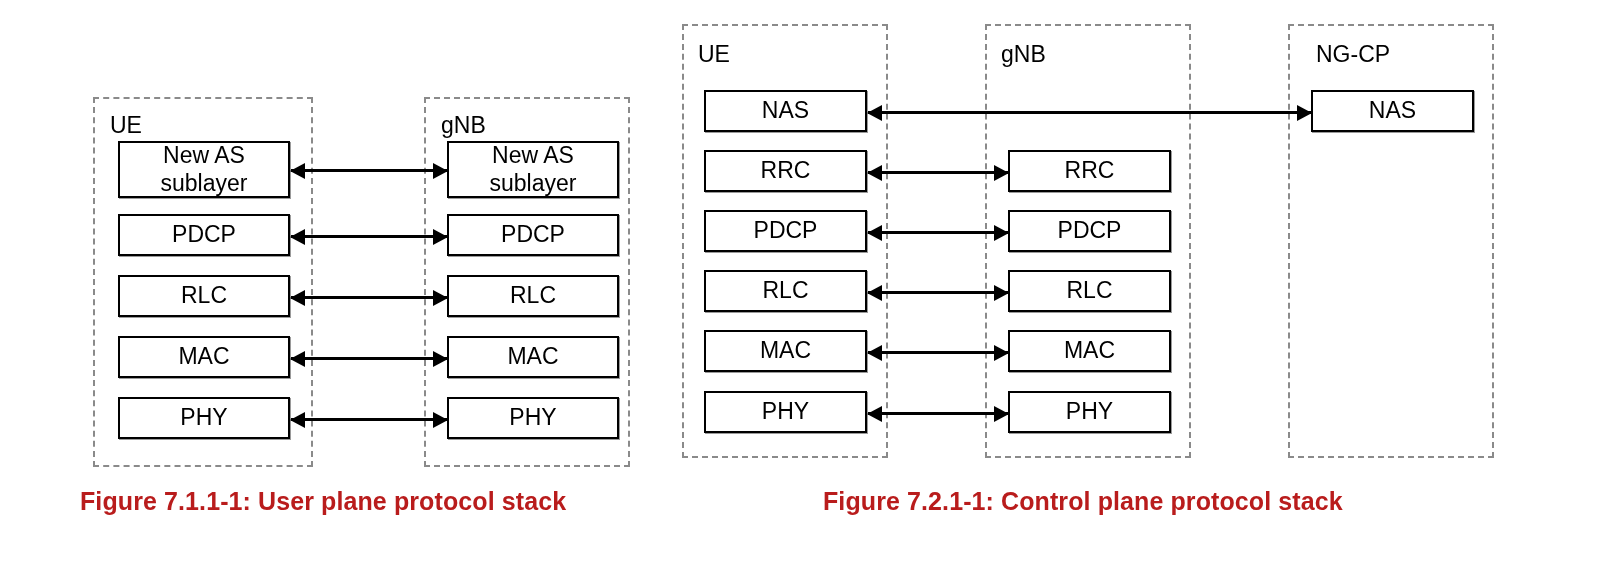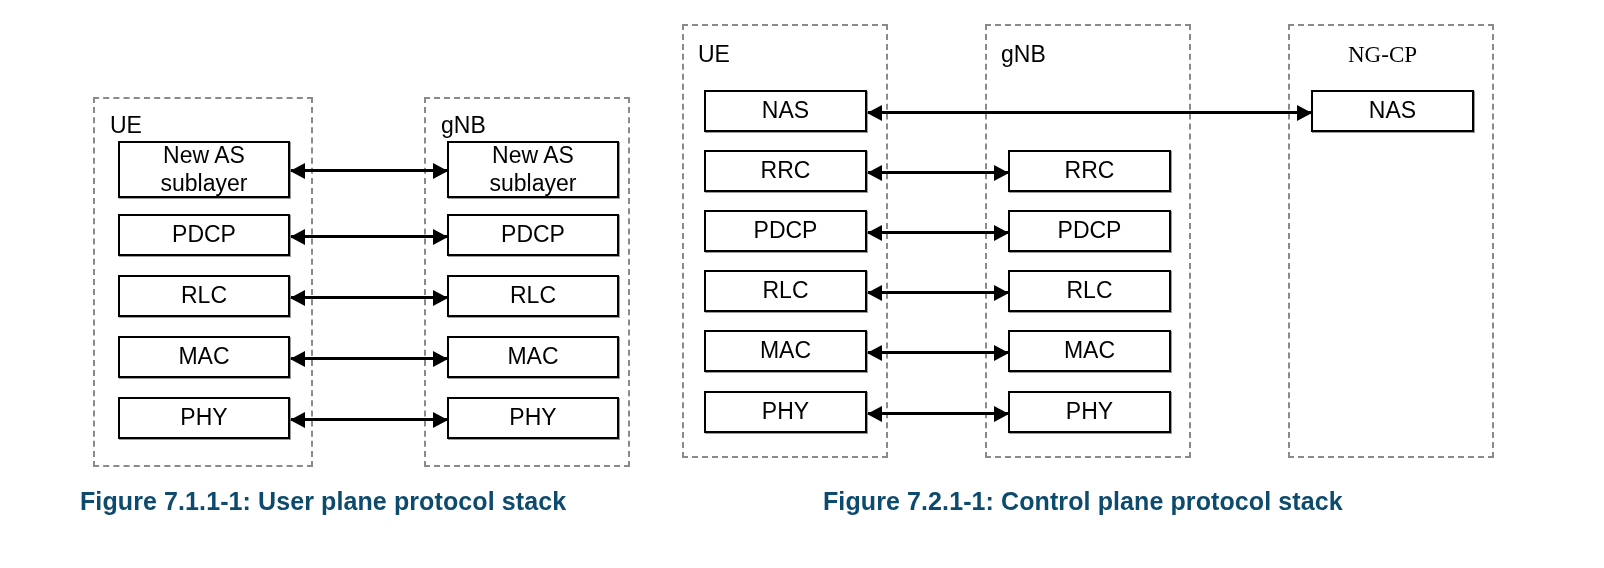--- a/index.html
+++ b/index.html
@@ -76,21 +76,21 @@
   .arrow::after {
     right: -1px;
     border-left: 15px solid #000000;
   }
 
   
   .caption {
     position: absolute;
     font-size: 25px;
     font-weight: bold;
-    color: #0c4a6e;
+    color: #b91c1c;
     white-space: nowrap;
     letter-spacing: 0.1px;
   }
 </style>
 </head>
 <body>
 
 <div id="page">
 
   <div>
@@ -124,21 +124,21 @@
 
   <div>
 
     <div class="node-box" style="left:682px; top:24px; width:206px; height:434px;"></div>
     <div class="node-label" style="left:698px; top:43px;">UE</div>
 
     <div class="node-box" style="left:985px; top:24px; width:206px; height:434px;"></div>
     <div class="node-label" style="left:1001px; top:43px;">gNB</div>
 
     <div class="node-box" style="left:1288px; top:24px; width:206px; height:434px;"></div>
-    <div class="node-label" style="left:1348px; top:43px;font-family:Liberation Serif, serif;">NG-CP</div>
+    <div class="node-label" style="left:1316px; top:43px;">NG-CP</div>
 
     <div class="layer" style="left:704px; top:90px; width:163px; height:42px;">NAS</div>
     <div class="layer" style="left:704px; top:150px; width:163px; height:42px;">RRC</div>
     <div class="layer" style="left:704px; top:210px; width:163px; height:42px;">PDCP</div>
     <div class="layer" style="left:704px; top:270px; width:163px; height:42px;">RLC</div>
     <div class="layer" style="left:704px; top:330px; width:163px; height:42px;">MAC</div>
     <div class="layer" style="left:704px; top:391px; width:163px; height:42px;">PHY</div>
 
     <div class="layer" style="left:1008px; top:150px; width:163px; height:42px;">RRC</div>
     <div class="layer" style="left:1008px; top:210px; width:163px; height:42px;">PDCP</div>

